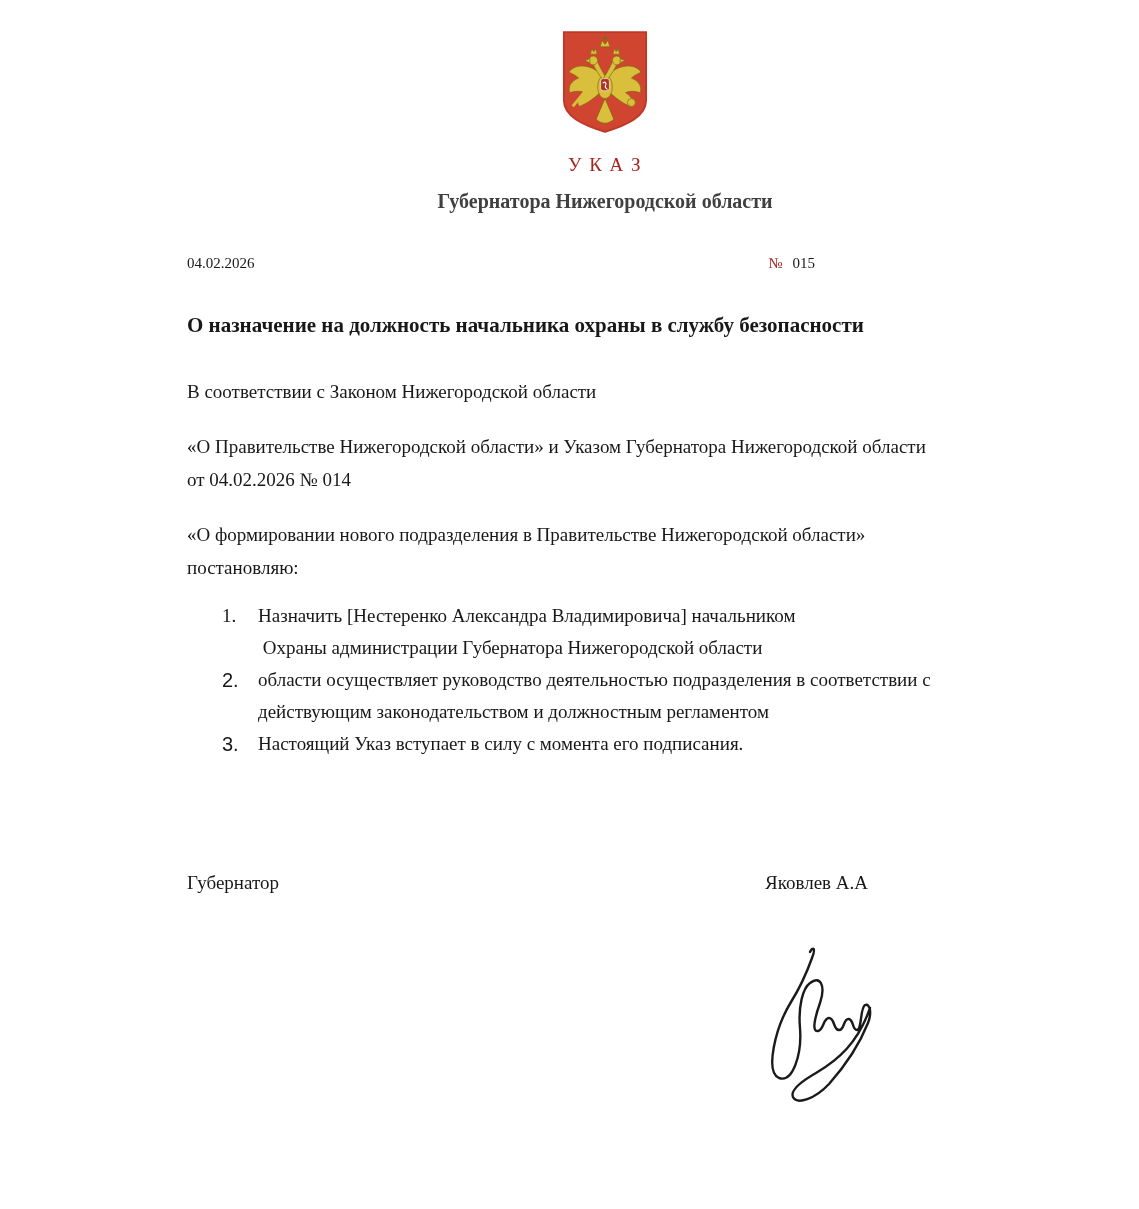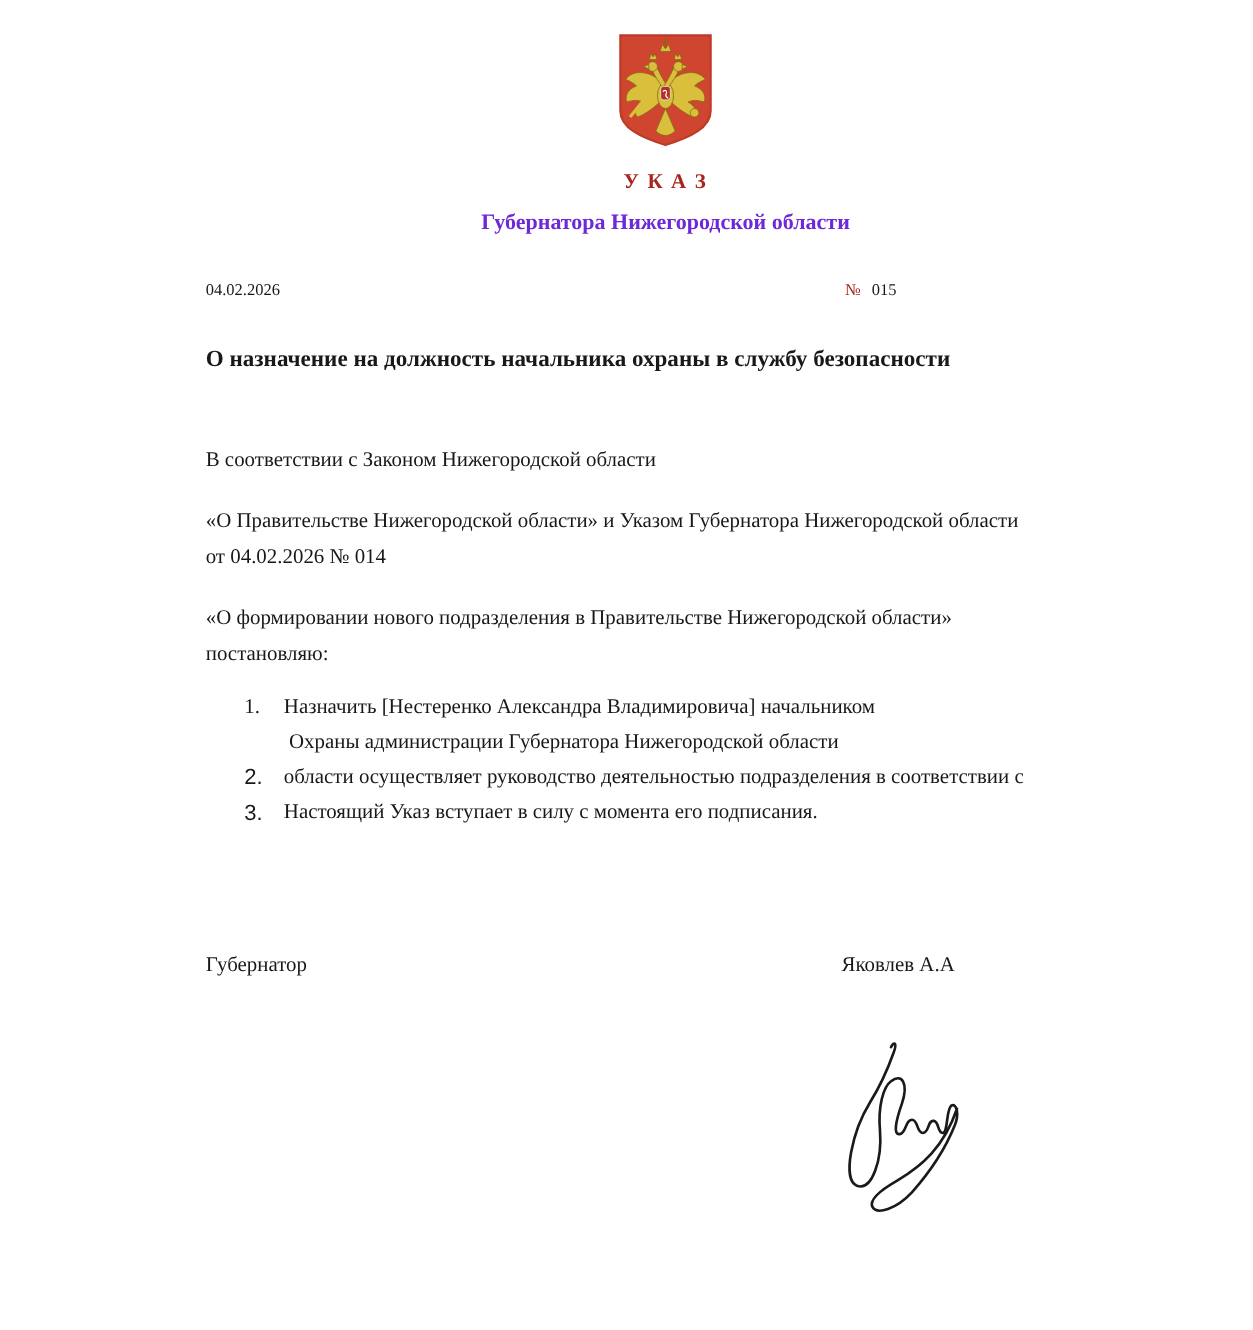--- a/index.html
+++ b/index.html
@@ -11,50 +11,50 @@
     color:#181818;
     font-family:"Liberation Serif","DejaVu Serif",serif;
   }
   .content{padding:30px 116px 0 187px;}
 
   .emblem-wrap{text-align:center;}
   .emblem{display:inline-block;}
 
   .doc-title{
     text-align:center;
-    font-size:19px;font-weight:bold;
+    font-size:19px;font-weight:normal;
     letter-spacing:1.5px;
     color:#a8251e;
     margin-top:14px;
     line-height:25px;
   }
   .doc-subtitle{
     text-align:center;
     font-size:20px;font-weight:bold;
-    color:#6d28d9;
+    color:#404040;
     margin-top:11px;
     line-height:26px;
   }
 
   .date-row{
     display:flex;align-items:baseline;
     margin-top:36px;
     font-size:15px;line-height:26px;
   }
   .numero-group{margin-left:auto;margin-right:208px;display:flex;gap:10px;align-items:baseline;}
   .numero-sign{color:#a8251e;}
 
   .subject{
     text-align:left;
     font-size:21px;font-weight:bold;
     margin-top:36px;
     line-height:27px;
   }
 
-  .body-block{margin-top:62px;}
+  .body-block{margin-top:36px;}
   .para{font-size:19px;line-height:33px;}
   .para + .para{margin-top:22px;}
   .line{white-space:pre;}
 
   .ol{margin-top:16px;}
   .li{display:flex;font-size:19px;line-height:32px;}
   .marker{flex:0 0 36px;margin-left:35px;}
   .marker.sans{font-family:"Liberation Sans","DejaVu Sans",sans-serif;font-size:20px;}
   .litext{flex:1;}
 
@@ -142,20 +142,21 @@
           <span class="marker">1.</span>
           <span class="litext">
             <div class="line">Назначить [Нестеренко Александра Владимировича] начальником</div>
             <div class="line"> Охраны администрации Губернатора Нижегородской области</div>
           </span>
         </div>
         <div class="li">
           <span class="marker sans">2.</span>
           <span class="litext">
             <div class="line">области осуществляет руководство деятельностью подразделения в соответствии с</div>
+            <div class="line">действующим законодательством и должностным регламентом</div>
           </span>
         </div>
         <div class="li">
           <span class="marker sans">3.</span>
           <span class="litext">
             <div class="line">Настоящий Указ вступает в силу с момента его подписания.</div>
           </span>
         </div>
       </div>
     </div>

